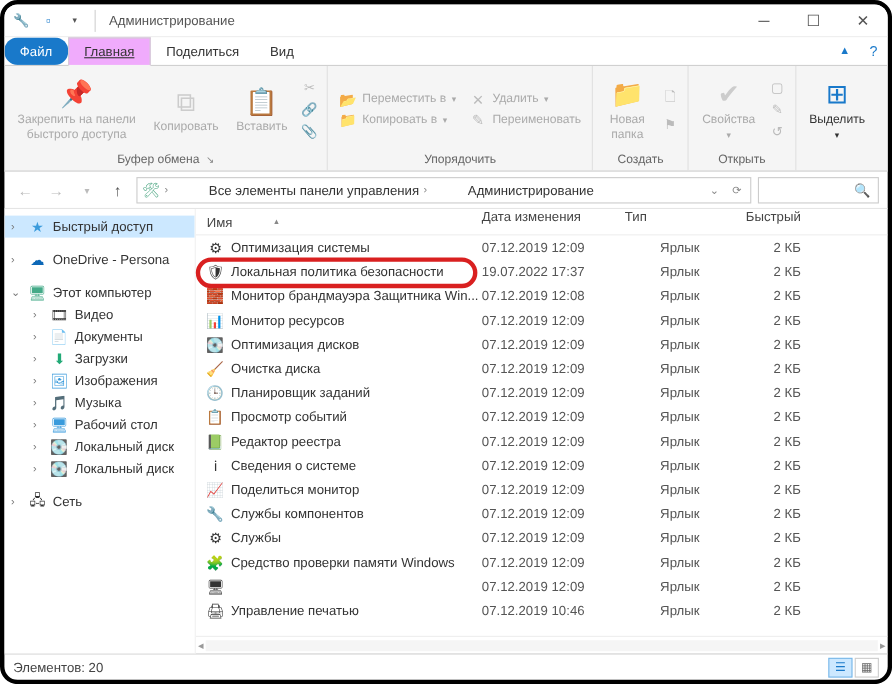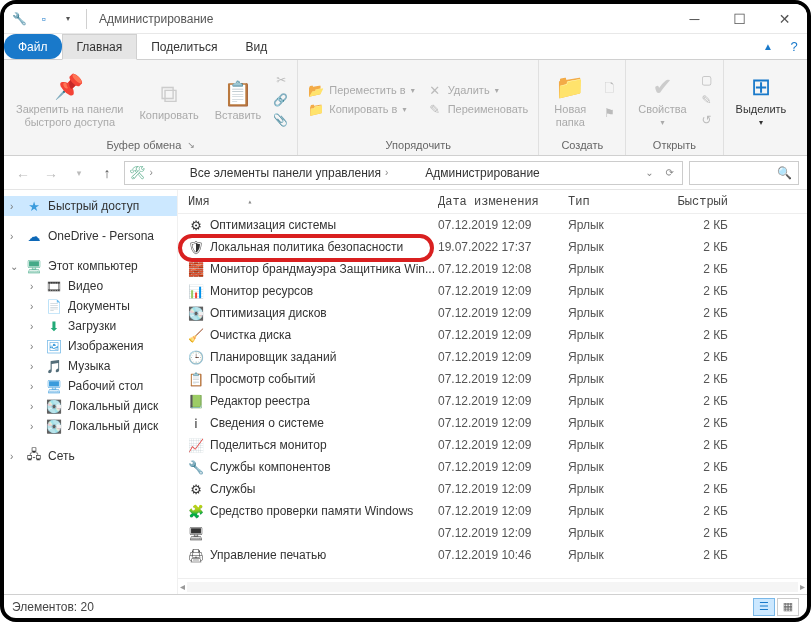--- a/index.html
+++ b/index.html
@@ -11,21 +11,21 @@
 .titlebar .qat-ico { width: 20px; height: 20px; display: flex; align-items: center; justify-content: center; font-size: 12px; color: #555; }
 .titlebar .divider { width: 1px; height: 20px; background: #d0d0d0; margin: 0 4px; }
 .titlebar-title { margin-left: 8px; color: #555; font-size: 12px; }
 .win-controls { margin-left: auto; display: flex; }
 .win-btn { width: 45px; height: 30px; display: flex; align-items: center; justify-content: center; color: #555; font-size: 14px; }
 
 
 .tabs { height: 26px; background: #fff; display: flex; align-items: stretch; border-bottom: 1px solid #d0d0d0; position: relative; }
 .tab { padding: 0 14px; display: flex; align-items: center; font-size: 12px; color: #333; border-top: 1px solid transparent; }
 .tab-file { background: #1979ca; color: #fff; border-radius: 12px; }
-.tab-active { background: #e5e5e5; border: 1px solid #d0d0d0; border-bottom: 1px solid #f5f5f5; margin-bottom: -1px; }
+.tab-active { background: #f0abfc; border: 1px solid #d0d0d0; border-bottom: 1px solid #f5f5f5; margin-bottom: -1px; text-decoration: underline; }
 .tabs .caret-down { margin-left: auto; width: 26px; display: flex; align-items: center; justify-content: center; color: #1979ca; font-size: 10px; }
 .tabs .help { width: 26px; display: flex; align-items: center; justify-content: center; color: #1979ca; font-size: 13px; }
 
 
 .ribbon { height: 96px; background: #f5f5f5; display: flex; border-bottom: 1px solid #d0d0d0; }
 .rgroup { border-right: 1px solid #e0e0e0; display: flex; flex-direction: column; align-items: center; padding: 2px 6px; }
 .rgroup .body { flex: 1; display: flex; align-items: center; gap: 4px; }
 .rgroup .label { font-size: 11px; color: #666; display: flex; align-items: center; gap: 4px; height: 16px; }
 .rgroup .label .expander { font-size: 9px; color: #888; margin-left: 2px; }
 .rbtn-lg { display: flex; flex-direction: column; align-items: center; justify-content: center; width: auto; min-width: 50px; padding: 2px 6px; text-align: center; font-size: 11px; line-height: 13px; color: #333; }
@@ -58,32 +58,32 @@
 .nav-group { margin-bottom: 10px; }
 .nav-item { display: flex; align-items: center; gap: 6px; padding: 2px 4px 2px 22px; font-size: 12px; color: #333; white-space: nowrap; position: relative; }
 .nav-item.sub { padding-left: 42px; }
 .nav-item .expander { position: absolute; left: 6px; font-size: 10px; color: #777; }
 .nav-item.sub .expander { left: 26px; }
 .nav-item .nico { width: 16px; height: 16px; display: flex; align-items: center; justify-content: center; font-size: 13px; }
 .nav-item.selected { background: #cce8ff; }
 
 
 .files { flex: 1; display: flex; flex-direction: column; overflow: hidden; }
-.cols { display: flex; height: 24px; border-bottom: 1px solid #eee; align-items: center; font-size: 12px; color: #444; font-family: Liberation Mono, monospace; }
+.cols { display: flex; height: 24px; border-bottom: 1px solid #eee; font-size: 12px; color: #444; }
 .col-name { width: 260px; padding-left: 10px; display: flex; align-items: center; gap: 8px; }
 .col-date { width: 130px; }
 .col-type { width: 100px; }
 .col-size { width: 80px; text-align: right; padding-right: 20px; }
 .sort-ind { font-size: 8px; color: #888; margin-left: 30px; }
 .rows { flex: 1; overflow-y: auto; }
 .row { display: flex; height: 22px; align-items: center; font-size: 12px; color: #333; }
 .row .c-name { width: 260px; padding-left: 10px; display: flex; align-items: center; gap: 6px; white-space: nowrap; overflow: hidden; text-overflow: ellipsis; }
 .row .fico { width: 16px; height: 16px; display: flex; align-items: center; justify-content: center; font-size: 13px; flex-shrink: 0; }
 .row .c-date { width: 130px; color: #555; }
-.row .c-type { width: 100px; color: #555; }
+.row .c-type { width: 100px; color: #555; text-align: center; }
 .row .c-size { width: 80px; text-align: right; padding-right: 20px; color: #555; }
 .highlight-wrap { position: absolute; border: 4px solid #d92020; border-radius: 14px; pointer-events: none; z-index: 50; }
 .scroll-h { height: 16px; border-top: 1px solid #eee; display: flex; align-items: center; padding: 0 2px; color: #999; font-size: 10px; }
 .scroll-h .thumb { flex: 1; height: 10px; background: #f5f5f5; margin: 0 2px; }
 
 
 .status { height: 24px; border-top: 1px solid #d0d0d0; display: flex; align-items: center; padding: 0 8px; font-size: 12px; color: #444; }
 .status .right { margin-left: auto; display: flex; gap: 2px; }
 .status .vbtn { width: 22px; height: 18px; border: 1px solid #ccc; display: flex; align-items: center; justify-content: center; font-size: 11px; color: #666; }
 .status .vbtn.on { background: #cce8ff; border-color: #7ab8e8; color: #1979ca; }

